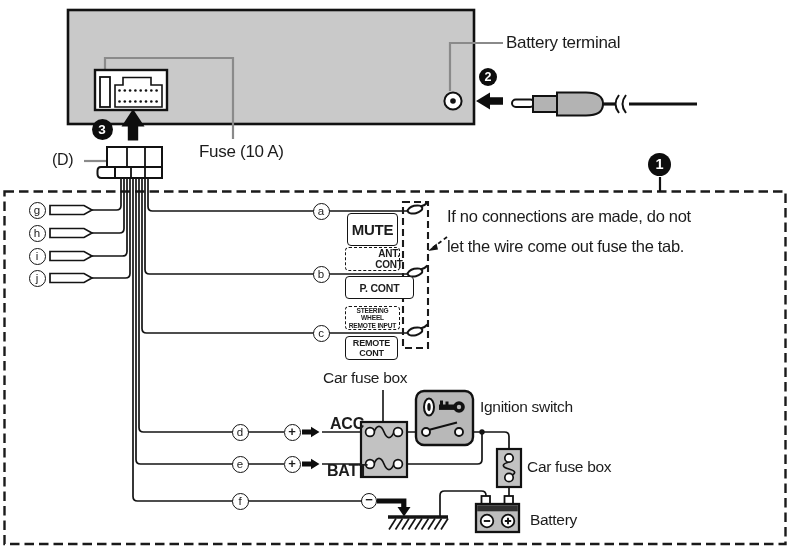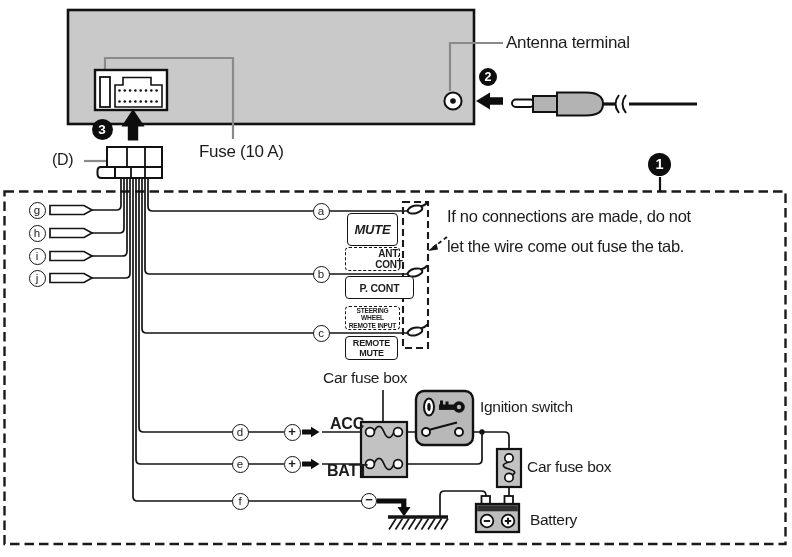--- a/index.html
+++ b/index.html
@@ -202,21 +202,21 @@
       <circle cx="487" cy="521" r="6.3" fill="#fff" stroke="#111" stroke-width="1.8"></circle>
       <path d="M483.8,521 H490.2" stroke="#111" stroke-width="1.9"></path>
     </g>
     <g>
       <circle cx="508" cy="521" r="6.3" fill="#fff" stroke="#111" stroke-width="1.8"></circle>
       <path d="M504.8,521 H511.2 M508,517.8 V524.2" stroke="#111" stroke-width="1.9"></path>
     </g>
   </g>
 </svg>
 
-<div class="lbl" style="left:506px;top:33px;">Antenna terminal</div>
+<div class="lbl" style="left:506px;top:33px;">Battery terminal</div>
 <div class="lbl" style="left:199px;top:142px;">Fuse (10 A)</div>
 <div class="lbl" style="left:52px;top:151px;font-size:16px;">(D)</div>
 
 <div class="note">
   <span>If no connections are made, do not</span>
   <span>let the wire come out fuse the tab.</span>
 </div>
 
 <div class="lbl small" style="left:323px;top:369px;">Car fuse box</div>
 <div class="lbl small" style="left:480px;top:398px;">Ignition switch</div>
@@ -238,22 +238,22 @@
 <div class="badge-letter" style="left:312.5px;top:265.5px;">b</div>
 <div class="badge-letter" style="left:312.5px;top:324.5px;">c</div>
 <div class="badge-letter" style="left:231.5px;top:423.5px;">d</div>
 <div class="badge-letter" style="left:231.5px;top:455.5px;">e</div>
 <div class="badge-letter" style="left:231.5px;top:492.5px;">f</div>
 
 <div class="sym" style="left:283.5px;top:423.5px;width:17px;height:17px;font-size:13px;line-height:13.5px;">+</div>
 <div class="sym" style="left:283.5px;top:455.5px;width:17px;height:17px;font-size:13px;line-height:13.5px;">+</div>
 <div class="sym" style="left:361px;top:493px;width:16px;height:16px;font-size:13px;line-height:12px;">−</div>
 
-<div class="tbox" style="left:347px;top:213px;width:51px;height:33px;font-size:13px;font-style:italic;">MUTE</div>
+<div class="tbox" style="left:347px;top:213px;width:51px;height:33px;font-size:15px;">MUTE</div>
 <div class="tbox dashed" style="left:345px;top:247px;width:55px;height:24px;font-size:10px;padding-left:33px;">ANT. CONT</div>
 <div class="tbox" style="left:345px;top:276px;width:69px;height:23px;font-size:10.5px;">P. CONT</div>
 <div class="tbox dashed" style="left:345px;top:306px;width:55px;height:24px;font-size:6.6px;line-height:1.15;">
   <span>STEERING WHEEL</span>
   <span>REMOTE INPUT</span>
 </div>
-<div class="tbox" style="left:345px;top:336px;width:53px;height:24px;font-size:9px;">REMOTE MUTE</div>
+<div class="tbox" style="left:345px;top:336px;width:53px;height:24px;font-size:9px;">REMOTE CONT</div>
 
 </div>
 
 </body></html>

